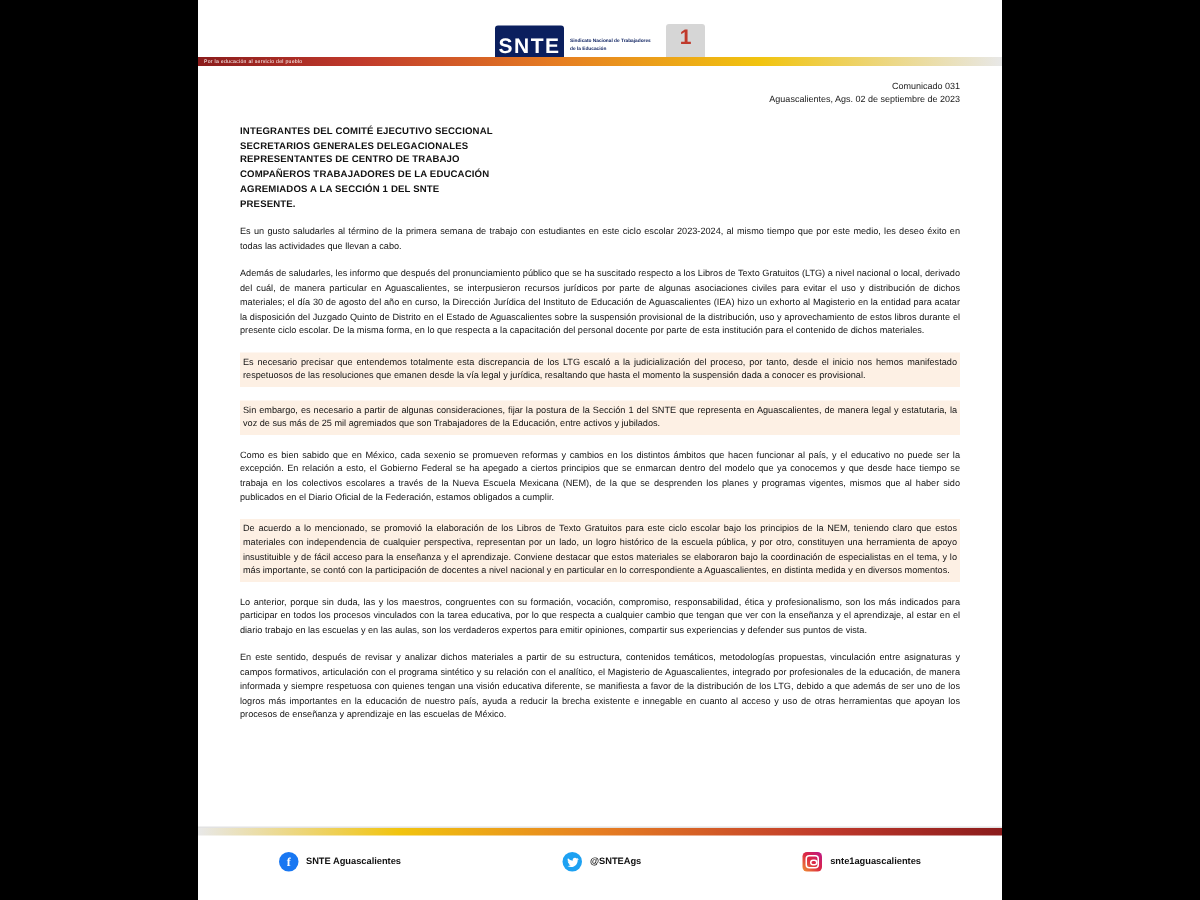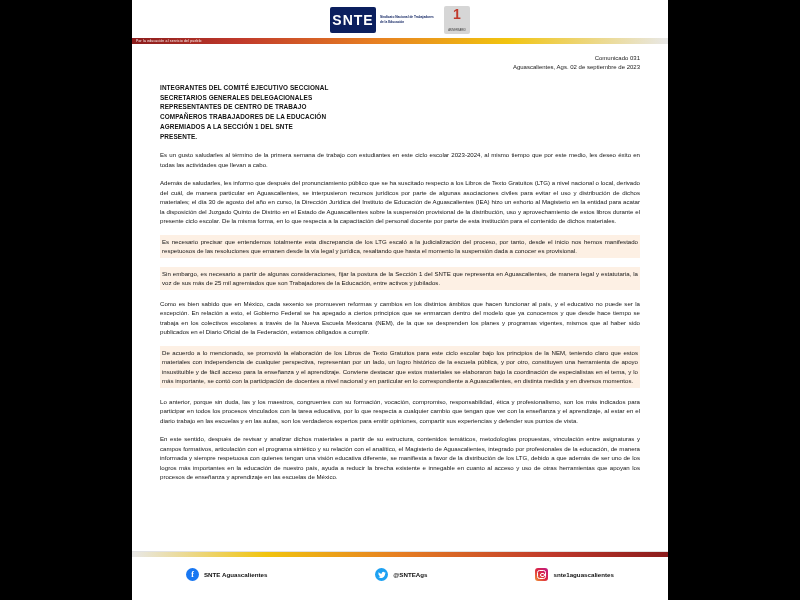--- a/index.html
+++ b/index.html
@@ -33,21 +33,21 @@
     position: relative;
     height: 44px;
     background: #ffffff;
     border-bottom: none;
   }
   .header-inner {
     display: flex;
     align-items: center;
     justify-content: center;
     gap: 6px;
-    padding-top: 6px;
+    padding-top: 16px;
   }
   .logo-snte {
     display: flex;
     align-items: center;
     gap: 4px;
   }
   .logo-mark {
     width: 46px;
     height: 26px;
     background: #0b1f5e;

